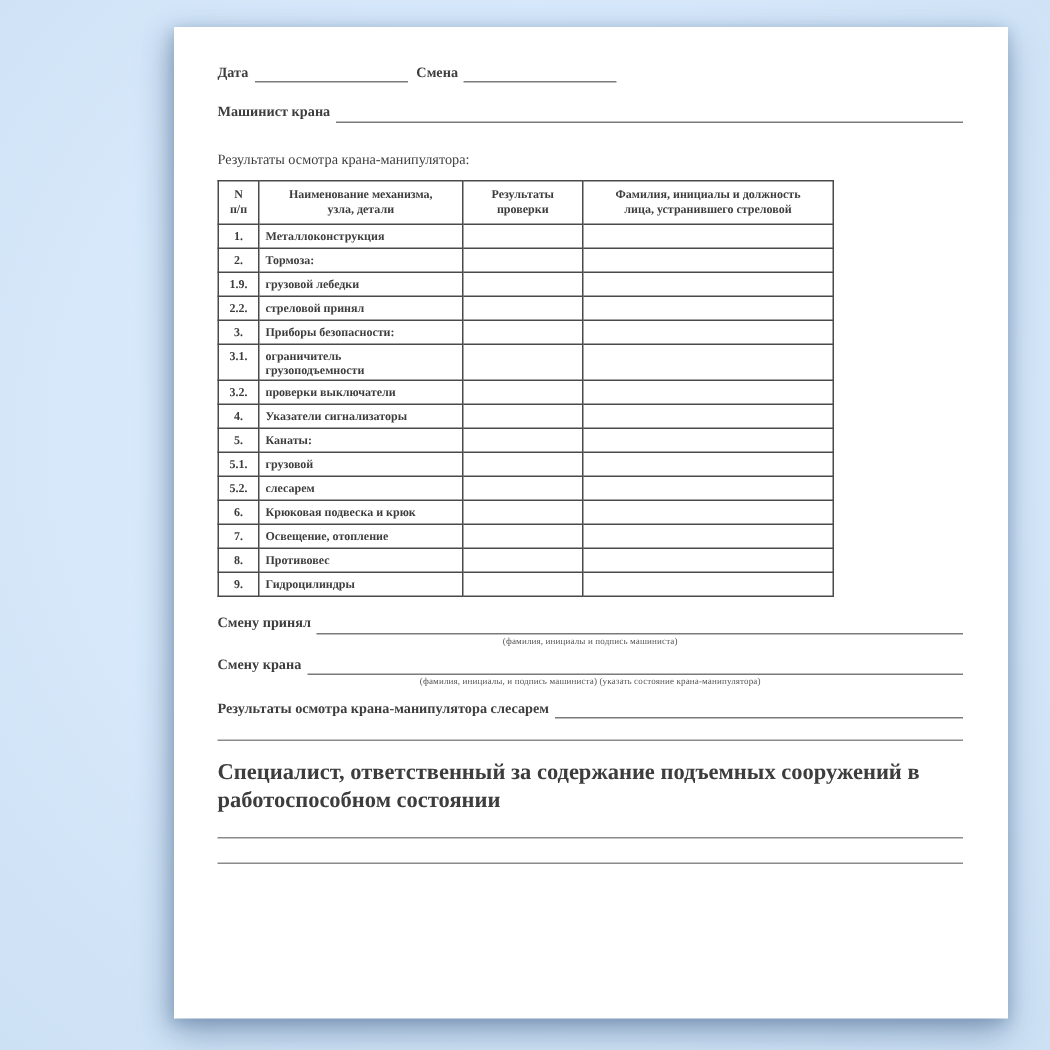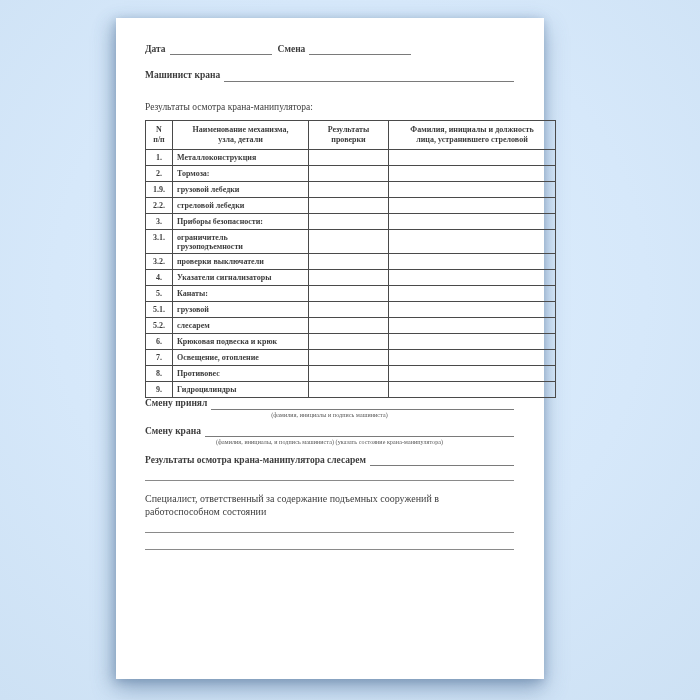--- a/index.html
+++ b/index.html
@@ -6,21 +6,21 @@
   .stage{
     position:relative;
     width:700px;height:700px;
     background:radial-gradient(circle at 50% 42%, #ddeefd 0%, #d6e8fa 55%, #cde1f4 100%);
     overflow:hidden;
     font-family:"Liberation Serif","DejaVu Serif",serif;
   }
   .paper{
     position:absolute;
     left:116px;top:18px;
-    width:428px;height:661px;
+    width:556px;height:661px;
     background:#ffffff;
     box-shadow:0 10px 22px rgba(80,110,150,.45), 0 2px 8px rgba(80,110,150,.30), -6px 4px 14px rgba(100,130,165,.25);
     box-sizing:border-box;
     padding:26px 30px 0 29px;
     color:#3d3d3d;
   }
   .field-row{
     display:flex;
     align-items:flex-end;
     font-size:9.5px;
@@ -47,22 +47,22 @@
     text-align:center;
     margin-top:2px;
     letter-spacing:.1px;
   }
   .section-label{
     font-size:9.5px;
     font-weight:400;
     margin-top:20px;
   }
   .para{
-    font-size:10px;
-    font-weight:400;
+    font-size:15px;
+    font-weight:700;
     line-height:1.25;
     margin-top:12px;
   }
   table.inspection{
     border-collapse:collapse;
     table-layout:fixed;
     width:410px;
     margin-top:8px;
   }
   table.inspection th, table.inspection td{
@@ -82,21 +82,21 @@
   }
   table.inspection td{
     vertical-align:top;
     line-height:1.15;
     height:16px;
     padding:3px 4px 2px;
   }
   td.col-num{text-align:center;padding-left:1px;padding-right:1px;font-weight:700;}
   td.col-name{white-space:pre-line;font-weight:700;}
   .mt15{margin-top:15px;}
-  .mt13{}
+  .mt13{margin-top:13px;}
   .mt10{margin-top:10px;}
   .mt8{margin-top:8px;}
   .mt14{margin-top:14px;}
   .mt16{margin-top:16px;}
   .sp6{flex:0 0 6px;}
 </style>
 </head>
 <body>
 
 <div class="stage">
@@ -150,21 +150,21 @@
             <td></td>
           </tr>
           <tr>
             <td class="col-num">1.9.</td>
             <td class="col-name">грузовой лебедки</td>
             <td></td>
             <td></td>
           </tr>
           <tr>
             <td class="col-num">2.2.</td>
-            <td class="col-name">стреловой лебедки</td>
+            <td class="col-name">стреловой принял</td>
             <td></td>
             <td></td>
           </tr>
           <tr>
             <td class="col-num">3.</td>
             <td class="col-name">Приборы безопасности:</td>
             <td></td>
             <td></td>
           </tr>
           <tr>

